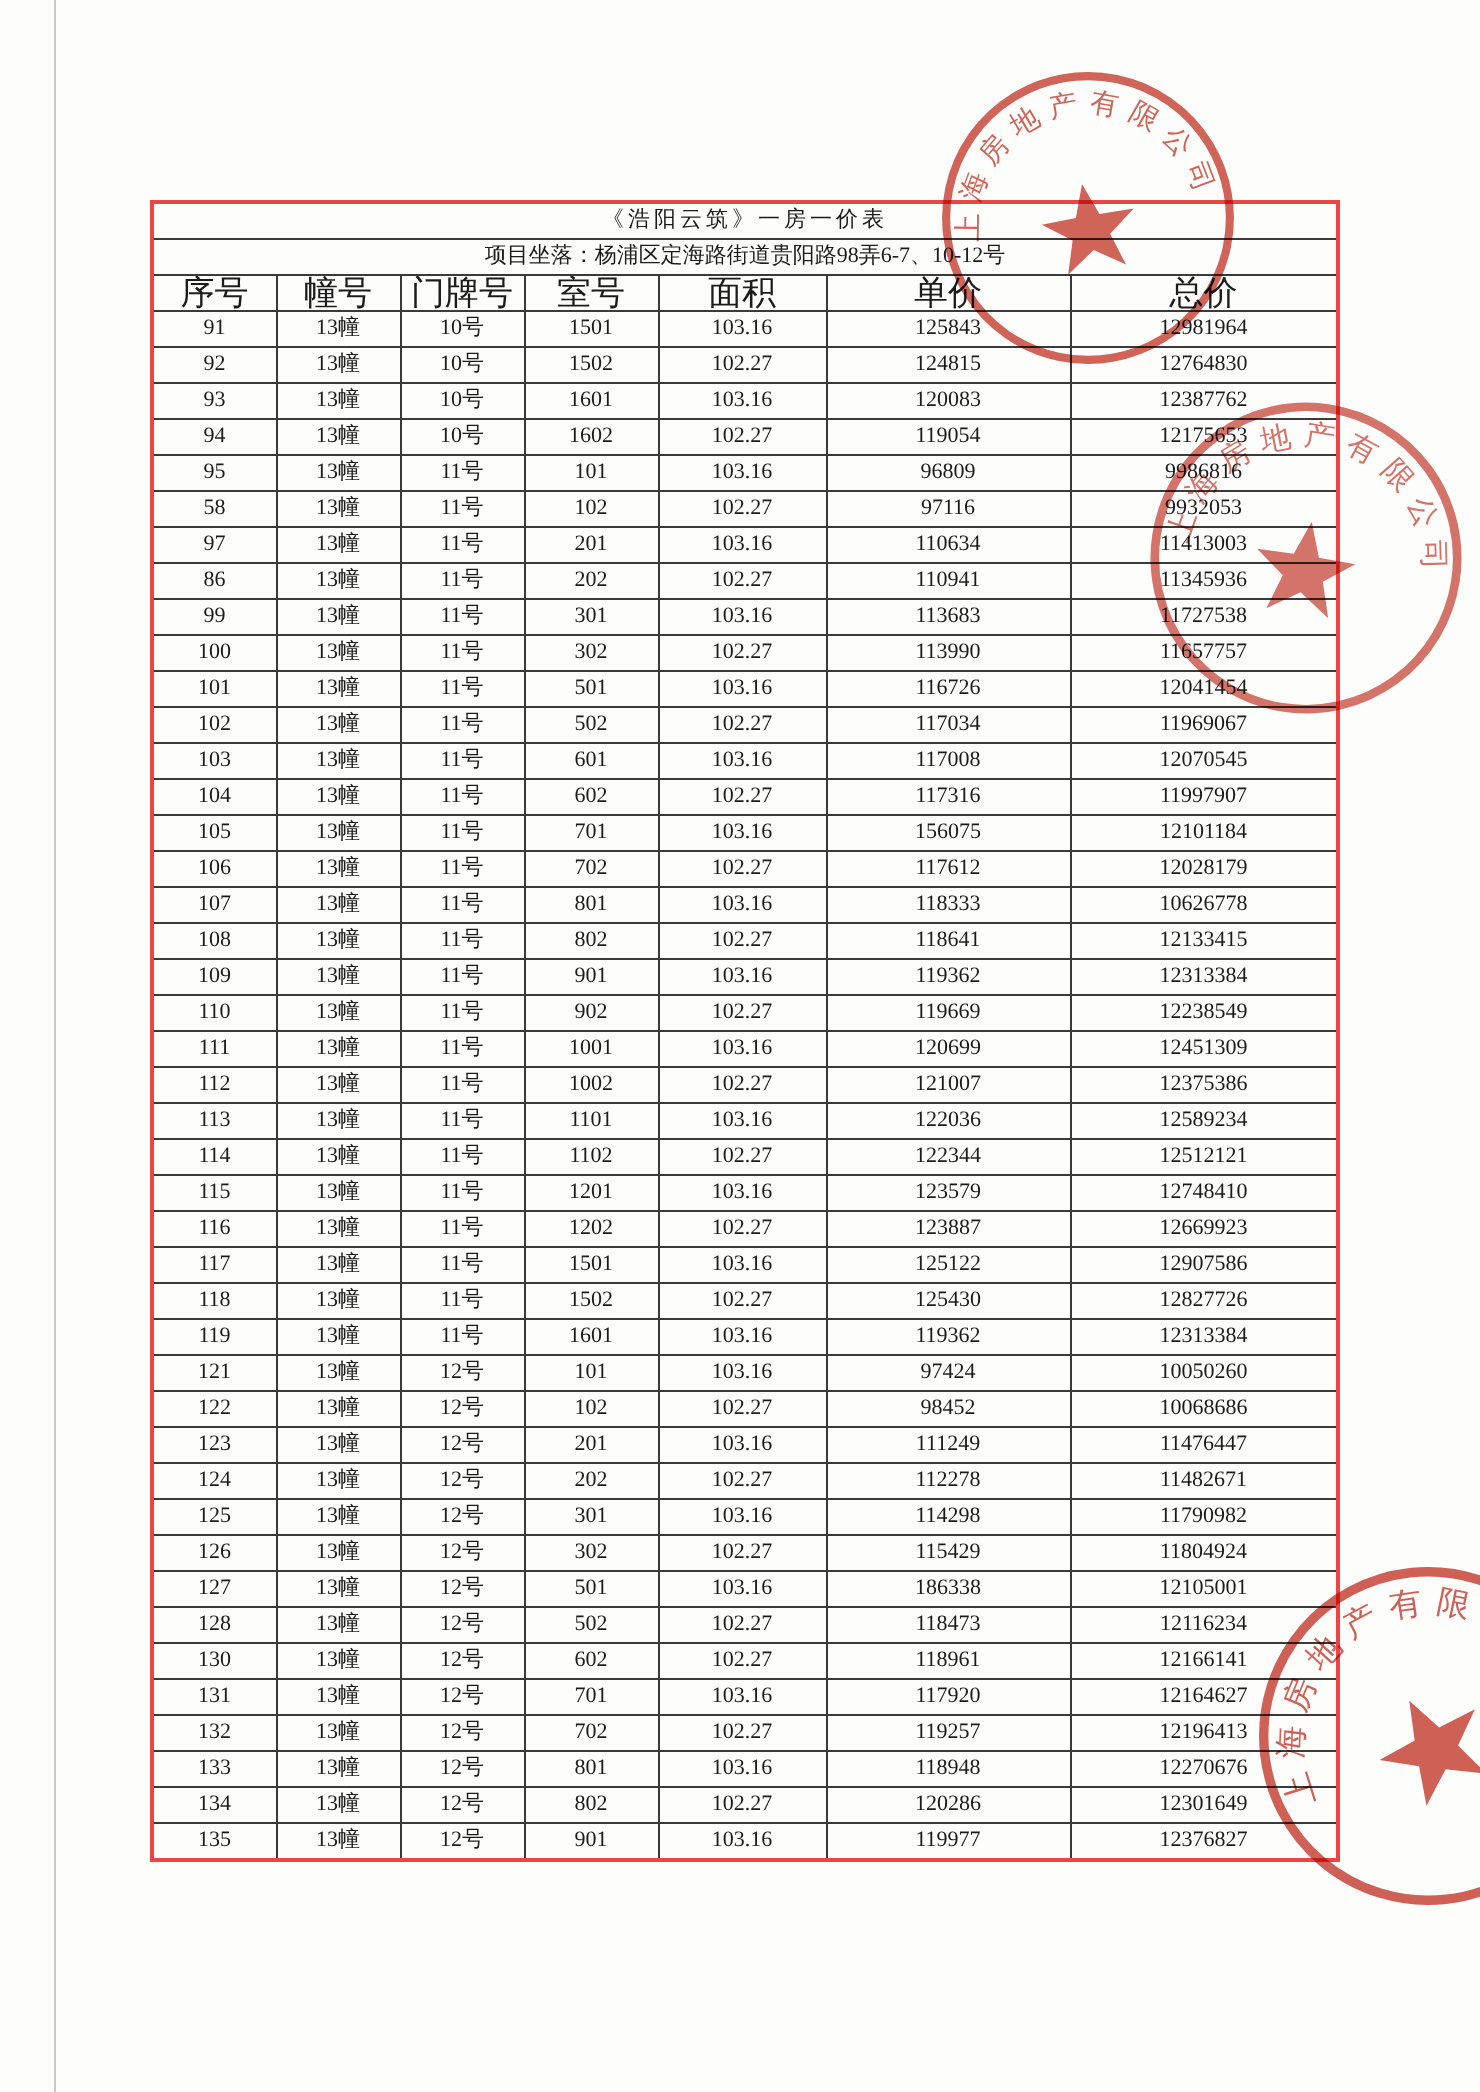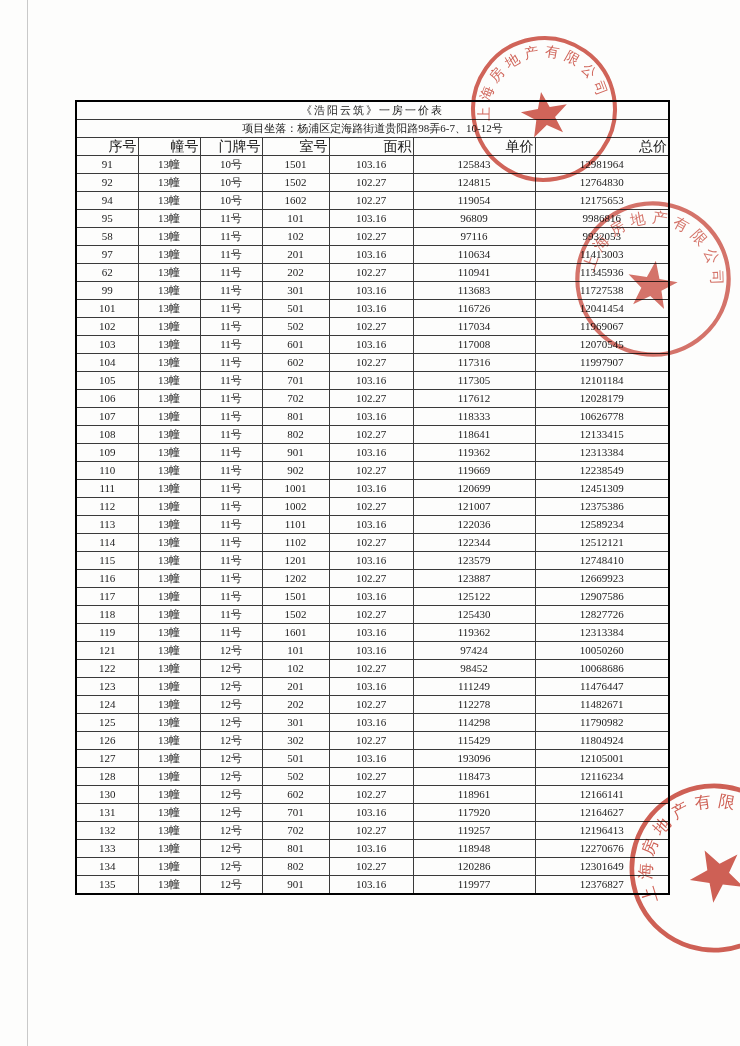--- a/index.html
+++ b/index.html
@@ -10,21 +10,21 @@
   }
   .scan-edge{
     position:absolute;left:27px;top:0;width:1px;height:1046px;
     background:#c9c9c9;
   }
   .table-wrap{
     position:absolute;left:75px;top:100px;
   }
   table.price{
     border-collapse:collapse;table-layout:fixed;width:593px;
-    border:2px solid #000000;
+    border:2px solid #ef4444;
   }
   table.price th, table.price td{
     border:1px solid #3a3a3a;
     text-align:center;
     font-size:11px;
     color:#1b1b1b;
     padding:0 1px;
     height:17px;
     line-height:17px;
     white-space:nowrap;
@@ -33,21 +33,21 @@
   }
   td.title-cell{
     height:27px;line-height:27px;
     font-size:17px;font-weight:bold;letter-spacing:2px;color:#111;
   }
   td.location-cell{
     height:21px;line-height:21px;
     text-align:left;font-size:12.5px;font-weight:600;padding-left:5px;color:#141414;
   }
   tr.header-row th{
-    font-size:14px;height:17px;line-height:17px;text-align:right;
+    font-size:17px;height:17px;line-height:17px;
   }
   .stamp{
     position:absolute;
     mix-blend-mode:multiply;
     opacity:.78;
     pointer-events:none;
   }
   .stamp svg{display:block;}
   #stamp-top{left:468px;top:33px;width:152px;height:152px;transform:rotate(-10deg);}
   #stamp-middle{left:572px;top:198px;width:162px;height:162px;transform:rotate(9deg);opacity:.7;}
@@ -97,20 +97,29 @@
         <tr>
           <td>92</td>
           <td>13幢</td>
           <td>10号</td>
           <td>1502</td>
           <td>102.27</td>
           <td>124815</td>
           <td>12764830</td>
         </tr>
         <tr>
+          <td>93</td>
+          <td>13幢</td>
+          <td>10号</td>
+          <td>1601</td>
+          <td>103.16</td>
+          <td>120083</td>
+          <td>12387762</td>
+        </tr>
+        <tr>
           <td>94</td>
           <td>13幢</td>
           <td>10号</td>
           <td>1602</td>
           <td>102.27</td>
           <td>119054</td>
           <td>12175653</td>
         </tr>
         <tr>
           <td>95</td>
@@ -133,38 +142,47 @@
         <tr>
           <td>97</td>
           <td>13幢</td>
           <td>11号</td>
           <td>201</td>
           <td>103.16</td>
           <td>110634</td>
           <td>11413003</td>
         </tr>
         <tr>
-          <td>62</td>
+          <td>86</td>
           <td>13幢</td>
           <td>11号</td>
           <td>202</td>
           <td>102.27</td>
           <td>110941</td>
           <td>11345936</td>
         </tr>
         <tr>
           <td>99</td>
           <td>13幢</td>
           <td>11号</td>
           <td>301</td>
           <td>103.16</td>
           <td>113683</td>
           <td>11727538</td>
         </tr>
         <tr>
+          <td>100</td>
+          <td>13幢</td>
+          <td>11号</td>
+          <td>302</td>
+          <td>102.27</td>
+          <td>113990</td>
+          <td>11657757</td>
+        </tr>
+        <tr>
           <td>101</td>
           <td>13幢</td>
           <td>11号</td>
           <td>501</td>
           <td>103.16</td>
           <td>116726</td>
           <td>12041454</td>
         </tr>
         <tr>
           <td>102</td>
@@ -192,21 +210,21 @@
           <td>102.27</td>
           <td>117316</td>
           <td>11997907</td>
         </tr>
         <tr>
           <td>105</td>
           <td>13幢</td>
           <td>11号</td>
           <td>701</td>
           <td>103.16</td>
-          <td>117305</td>
+          <td>156075</td>
           <td>12101184</td>
         </tr>
         <tr>
           <td>106</td>
           <td>13幢</td>
           <td>11号</td>
           <td>702</td>
           <td>102.27</td>
           <td>117612</td>
           <td>12028179</td>
@@ -381,21 +399,21 @@
           <td>102.27</td>
           <td>115429</td>
           <td>11804924</td>
         </tr>
         <tr>
           <td>127</td>
           <td>13幢</td>
           <td>12号</td>
           <td>501</td>
           <td>103.16</td>
-          <td>193096</td>
+          <td>186338</td>
           <td>12105001</td>
         </tr>
         <tr>
           <td>128</td>
           <td>13幢</td>
           <td>12号</td>
           <td>502</td>
           <td>102.27</td>
           <td>118473</td>
           <td>12116234</td>

